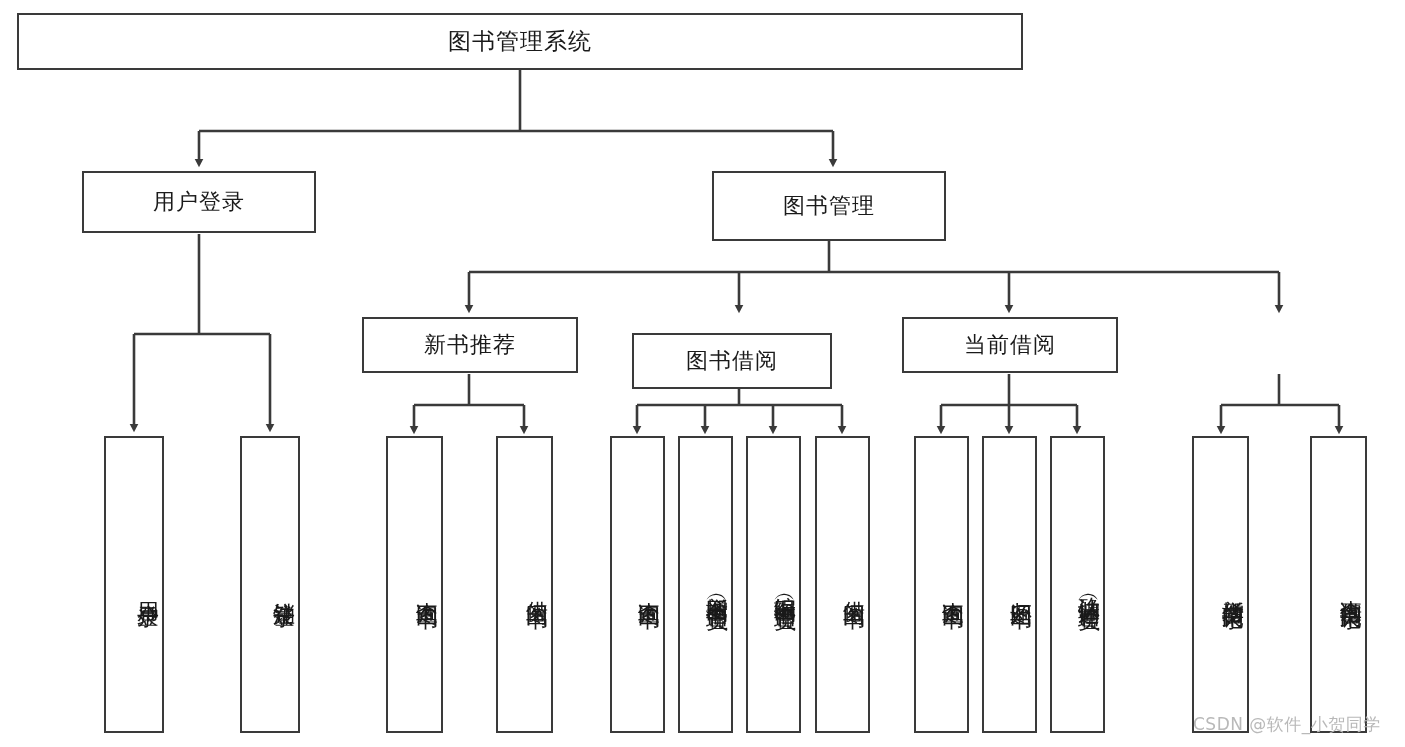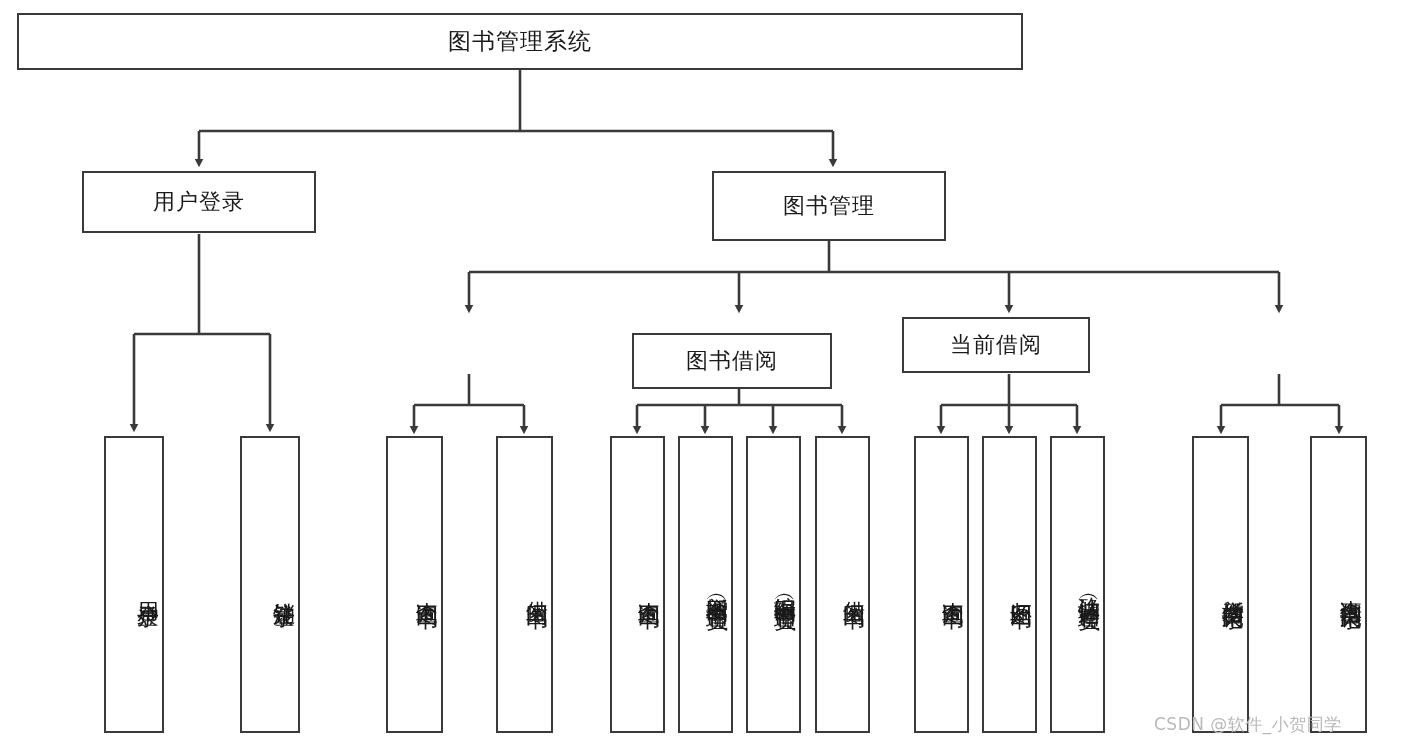--- a/index.html
+++ b/index.html
@@ -56,21 +56,21 @@
     padding-top: 6px;
     white-space: nowrap;
   }
   .node-v .vtext {
     writing-mode: vertical-rl;
     text-orientation: upright;
     display: block;
   }
   #watermark {
     position: absolute;
-    left: 1154px;
+    left: 1193px;
     top: 713px;
     font-size: 17px;
     color: #b9b9b9;
     white-space: nowrap;
     font-family: "DejaVu Sans", "Liberation Sans", sans-serif;
     letter-spacing: 0.5px;
   }
 </style>
 </head>
 <body>
@@ -131,24 +131,27 @@
     <span>图书管理系统</span>
   </div>
 
   <div class="node node-h" style="left:82px; top:171px; width:234px; height:62px;">
     <span>用户登录</span>
   </div>
   <div class="node node-h" style="left:712px; top:171px; width:234px; height:70px;">
     <span>图书管理</span>
   </div>
 
+  <div class="node node-h" style="left:362px; top:317px; width:216px; height:56px;">
+    <span>新书推荐</span>
+  </div>
   <div class="node node-h" style="left:632px; top:333px; width:200px; height:56px;">
     <span>图书借阅</span>
   </div>
-  <div class="node node-h" style="left:902px; top:317px; width:188px; height:56px;">
+  <div class="node node-h" style="left:902px; top:317px; width:216px; height:56px;">
     <span>当前借阅</span>
   </div>
 
   <div class="node node-v" style="left:104px; top:436px; width:60px; height:297px;">
     <span class="vtext">用户登录</span>
   </div>
   <div class="node node-v" style="left:240px; top:436px; width:60px; height:297px;">
     <span class="vtext">注销登录</span>
   </div>
 

